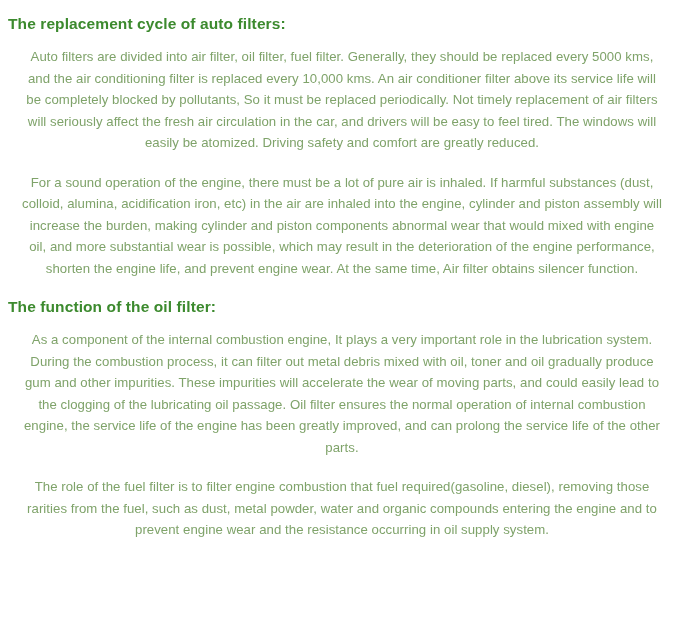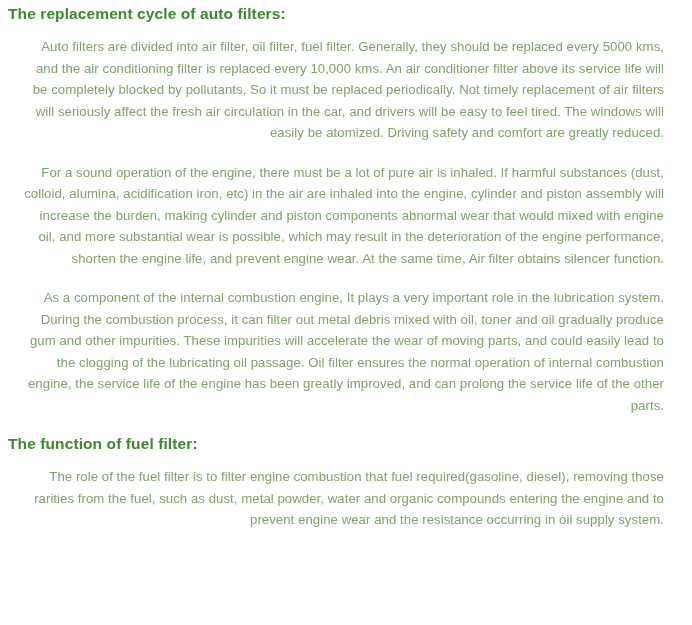--- a/index.html
+++ b/index.html
@@ -10,21 +10,21 @@
   body {
     width: 692px;
     height: 625px;
     font-family: "Liberation Sans", sans-serif;
     overflow: hidden;
   }
   .page {
     width: 692px;
     height: 625px;
     box-sizing: border-box;
-    padding: 4px 16px 10px 8px;
+    padding: 14px 16px 10px 8px;
     background: #ffffff;
   }
   .section {
     margin: 0 0 18px 0;
   }
   .section:last-child {
     margin-bottom: 0;
   }
   .heading {
     color: #3c8a2e;
@@ -32,40 +32,40 @@
     font-size: 15.5px;
     line-height: 20px;
     margin: 0 0 7px 0;
     letter-spacing: 0.1px;
   }
   .body-text {
     color: #7fa36a;
     font-size: 13.2px;
     line-height: 21.5px;
     margin: 12px;
-    text-align: right;
+    text-align: center;
     letter-spacing: 0.05px;
   }
 </style>
 </head>
 <body>
 
 <div class="page">
 
   <div class="section">
     <h2 class="heading">The replacement cycle of auto filters:</h2>
     <p class="body-text">Auto filters are divided into air filter, oil filter, fuel filter. Generally, they should be replaced every 5000 kms, and the air conditioning filter is replaced every 10,000 kms. An air conditioner filter  above its service life will be completely blocked by pollutants, So it must be replaced periodically. Not timely replacement of air filters will seriously affect the fresh air circulation in the car, and drivers will be easy to feel tired. The windows will easily be atomized. Driving safety and comfort are greatly reduced.</p>
   </div>
 
   <div class="section">
     <p class="body-text">For a sound operation of the engine, there must be a lot of pure air is inhaled. If harmful substances (dust, colloid, alumina, acidification iron, etc) in the air are inhaled into the engine, cylinder and piston assembly will increase the burden, making cylinder and piston components abnormal wear that would mixed with engine oil, and more substantial wear is possible, which may result in the deterioration of the engine performance, shorten the engine life, and prevent engine wear. At the same time, Air filter obtains silencer function.</p>
   </div>
 
   <div class="section">
+    <h2 class="heading">The function of the oil filter:</h2>
     <p class="body-text">As a component of the internal combustion engine, It plays a very important role in the lubrication system. During the combustion process, it can filter out metal debris mixed with oil, toner and oil gradually produce gum and other impurities. These impurities will accelerate the wear of moving parts, and could easily lead to the clogging of the lubricating oil passage. Oil filter ensures the normal operation of internal combustion engine, the service life of the engine has been greatly improved, and can prolong the service life of the other parts.</p>
   </div>
 
   <div class="section">
-    <h2 class="heading">The function of fuel filter:</h2>
     <p class="body-text">The role of the fuel filter is to filter engine combustion that fuel required(gasoline, diesel), removing those rarities from the fuel, such as dust, metal powder, water and organic compounds entering the engine and to prevent engine wear and the resistance occurring in oil supply system.</p>
   </div>
 
 </div>
 
 </body></html>

